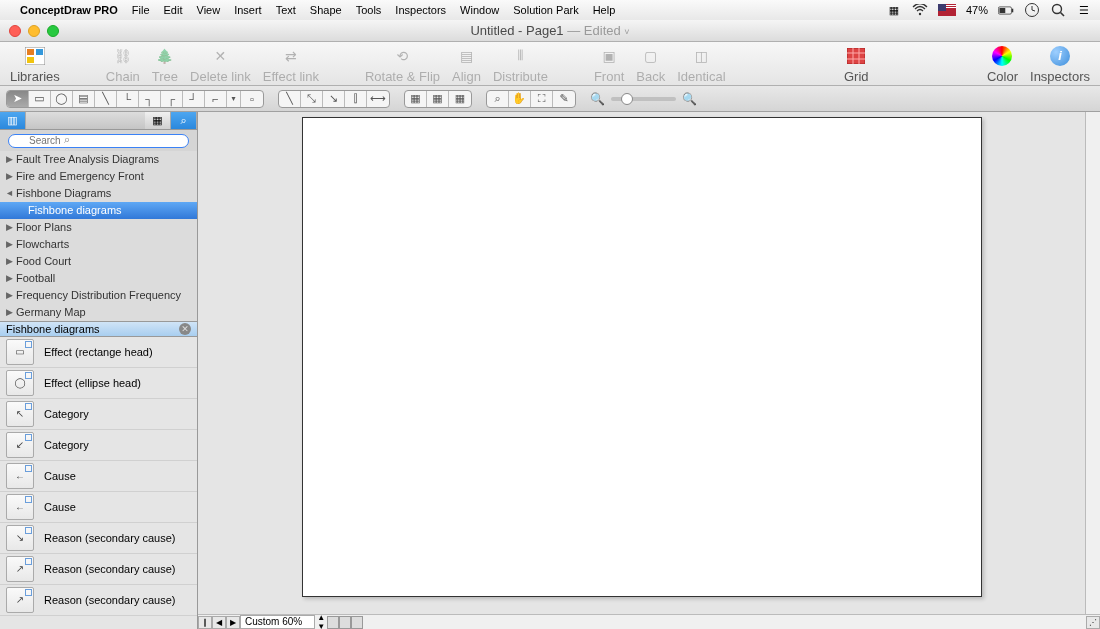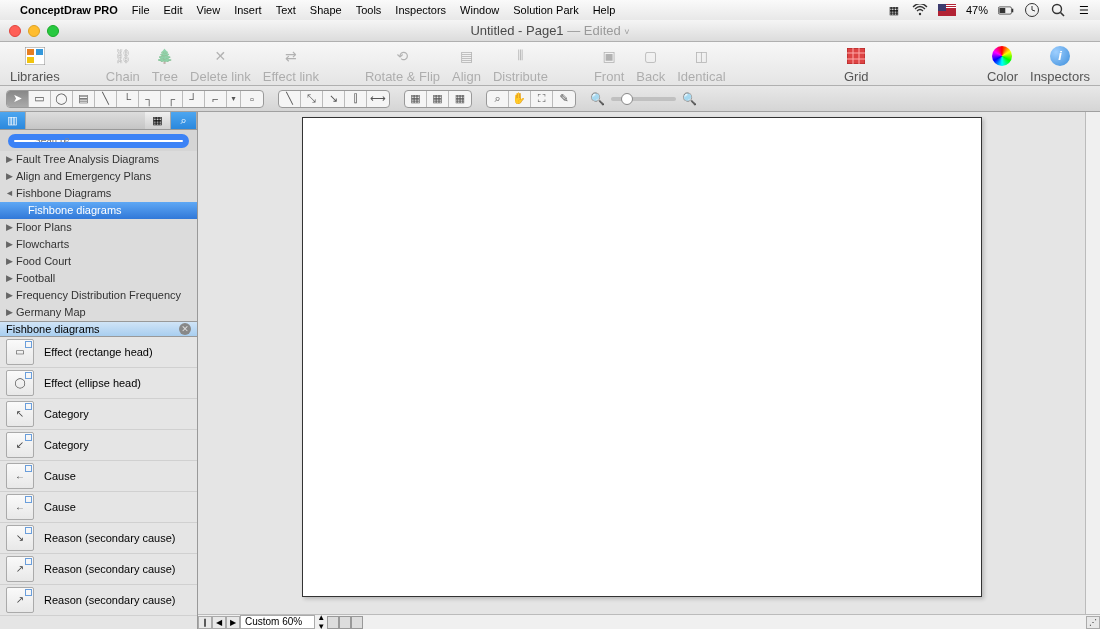--- a/index.html
+++ b/index.html
@@ -48,21 +48,21 @@
     .main { display: flex; height: 517px; }
     .sidebar { width: 198px; background: #e0e0e0; display: flex; flex-direction: column; border-right: 1px solid #999; }
     .sidebar-tabs { height: 18px; background: linear-gradient(#ddd, #c5c5c5); display: flex; border-bottom: 1px solid #999; }
     .sb-tab { width: 26px; display: flex; align-items: center; justify-content: center; border-right: 1px solid #aaa; font-size: 11px; }
     .sb-tab.icon-panel { background: linear-gradient(#4da6f0,#2b88dd); color: #fff; }
     .sb-search-top { flex: 1; }
     .sb-tab.grid-ic, .sb-tab.search-ic { background: linear-gradient(#f0f0f0,#d0d0d0); }
     .sb-tab.search-ic.active { background: linear-gradient(#4da6f0,#2b88dd); color: #fff; }
     
     .search-row { padding: 3px 8px; background: #d5d5d5; }
-    .search-input { width: 100%; height: 14px; border: 6px solid #3b82f6; border-radius: 7px; padding: 0 8px 0 20px; font-size: 10px; background: #fff; position: relative; }
+    .search-input { width: 100%; height: 14px; border: 1px solid #3b82f6; border-radius: 7px; padding: 0 8px 0 20px; font-size: 10px; background: #fff; position: relative; }
     .search-wrap { position: relative; }
     .search-wrap::before { content: '⌕'; position: absolute; left: 56px; top: 0px; font-size: 11px; color: #888; z-index: 1; }
     
     .tree { background: #dcdcdc; max-height: 170px; overflow: hidden; font-size: 11px; color: #333; }
     .tree-row { height: 17px; display: flex; align-items: center; padding-left: 6px; cursor: default; }
     .tree-row .arrow { width: 8px; font-size: 9px; color: #666; margin-right: 2px; }
     .tree-row.selected { background: linear-gradient(#5ea8f5, #3178d8); color: #fff; }
     .tree-row.child { padding-left: 28px; }
     .tree-row.expanded .arrow { transform: rotate(90deg); display: inline-block; }
     
@@ -290,21 +290,21 @@
         <input class="search-input" placeholder="Search" style="">
       </div>
     </div>
     <div class="tree" id="tree">
         <div class="tree-row">
           <span class="arrow">▶</span>
           <span>Fault Tree Analysis Diagrams</span>
         </div>
         <div class="tree-row">
           <span class="arrow">▶</span>
-          <span>Align and Emergency Plans</span>
+          <span>Fire and Emergency Front</span>
         </div>
         <div class="tree-row expanded">
           <span class="arrow">▼</span>
           <span>Fishbone Diagrams</span>
         </div>
         <div class="tree-row child selected">
           <span>Fishbone diagrams</span>
         </div>
         <div class="tree-row">
           <span class="arrow">▶</span>

